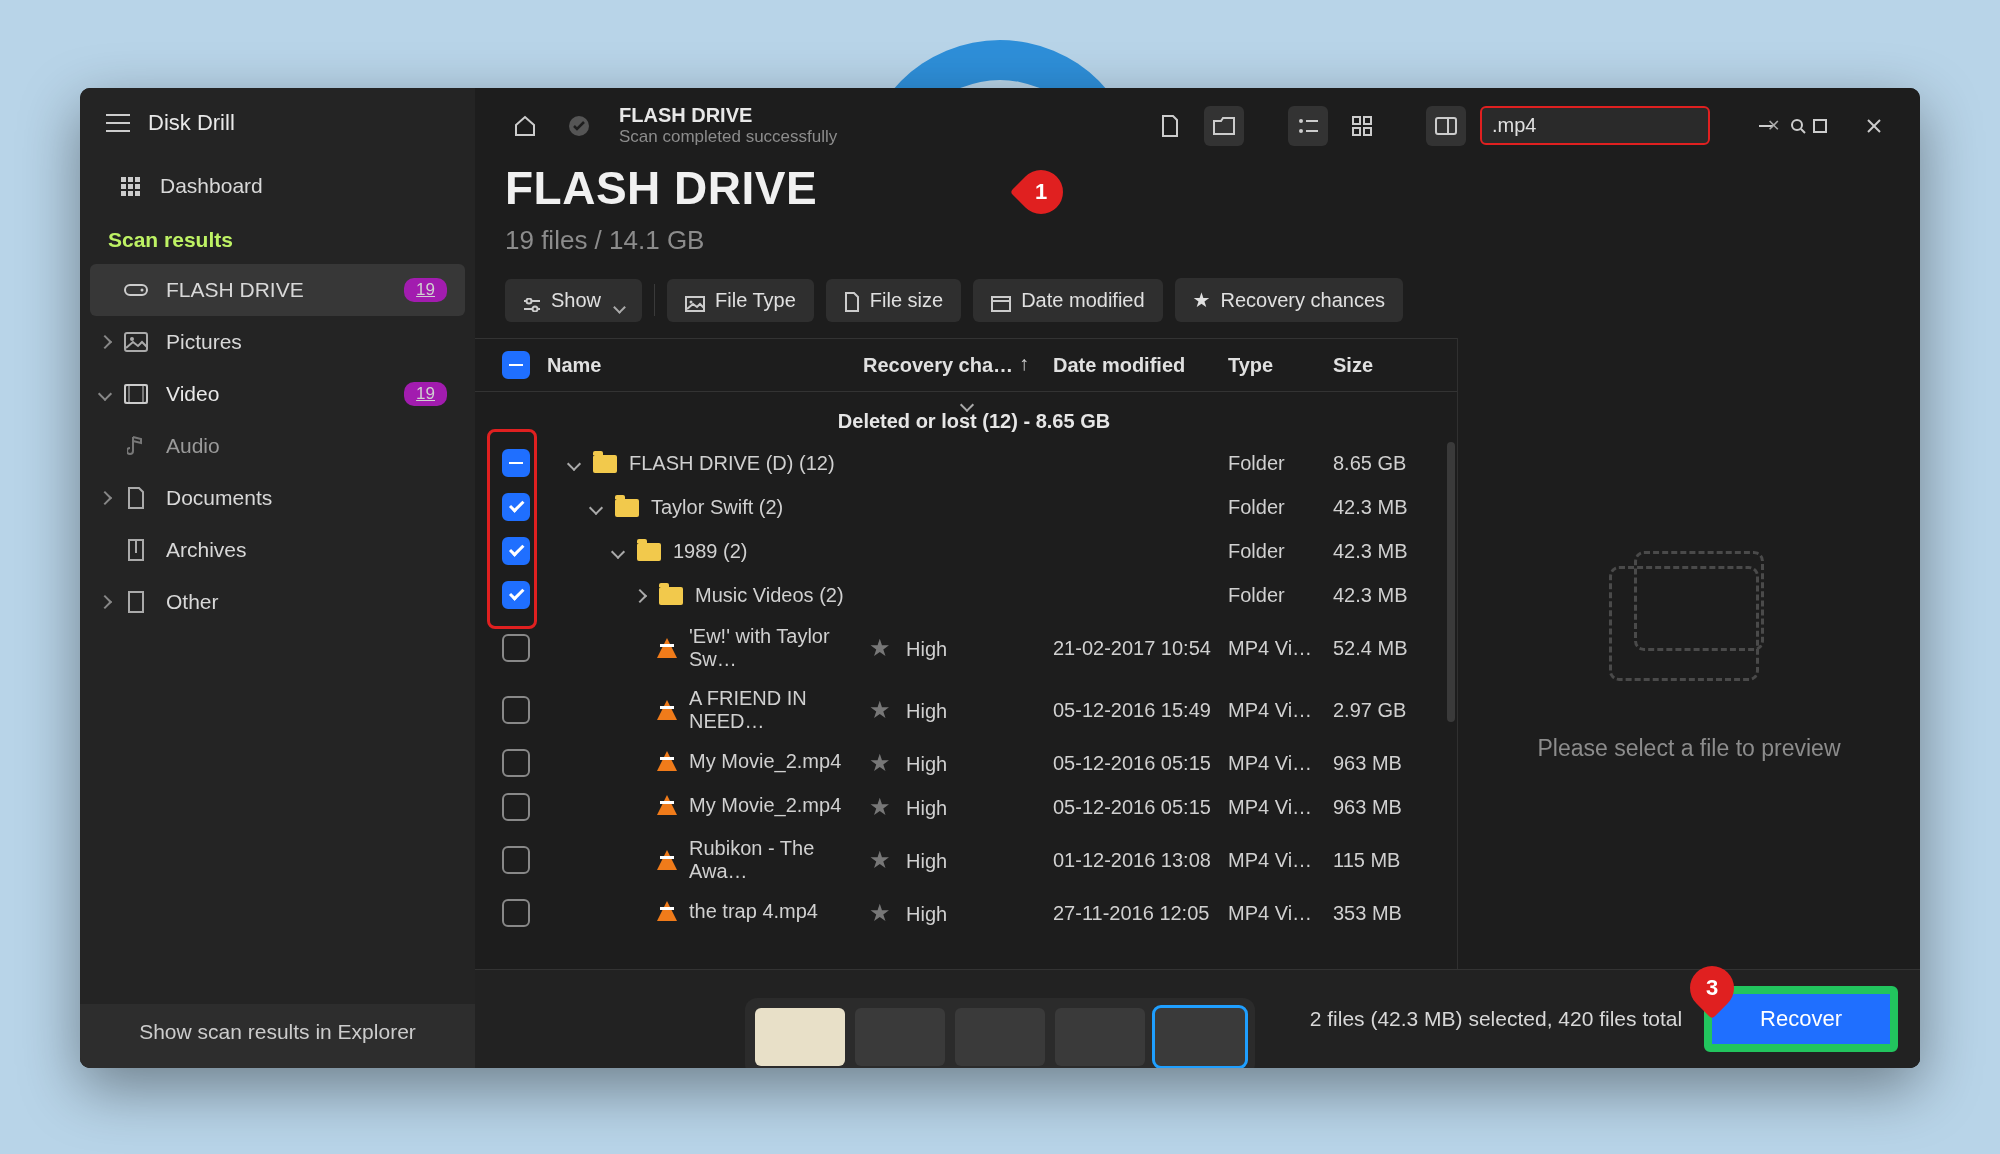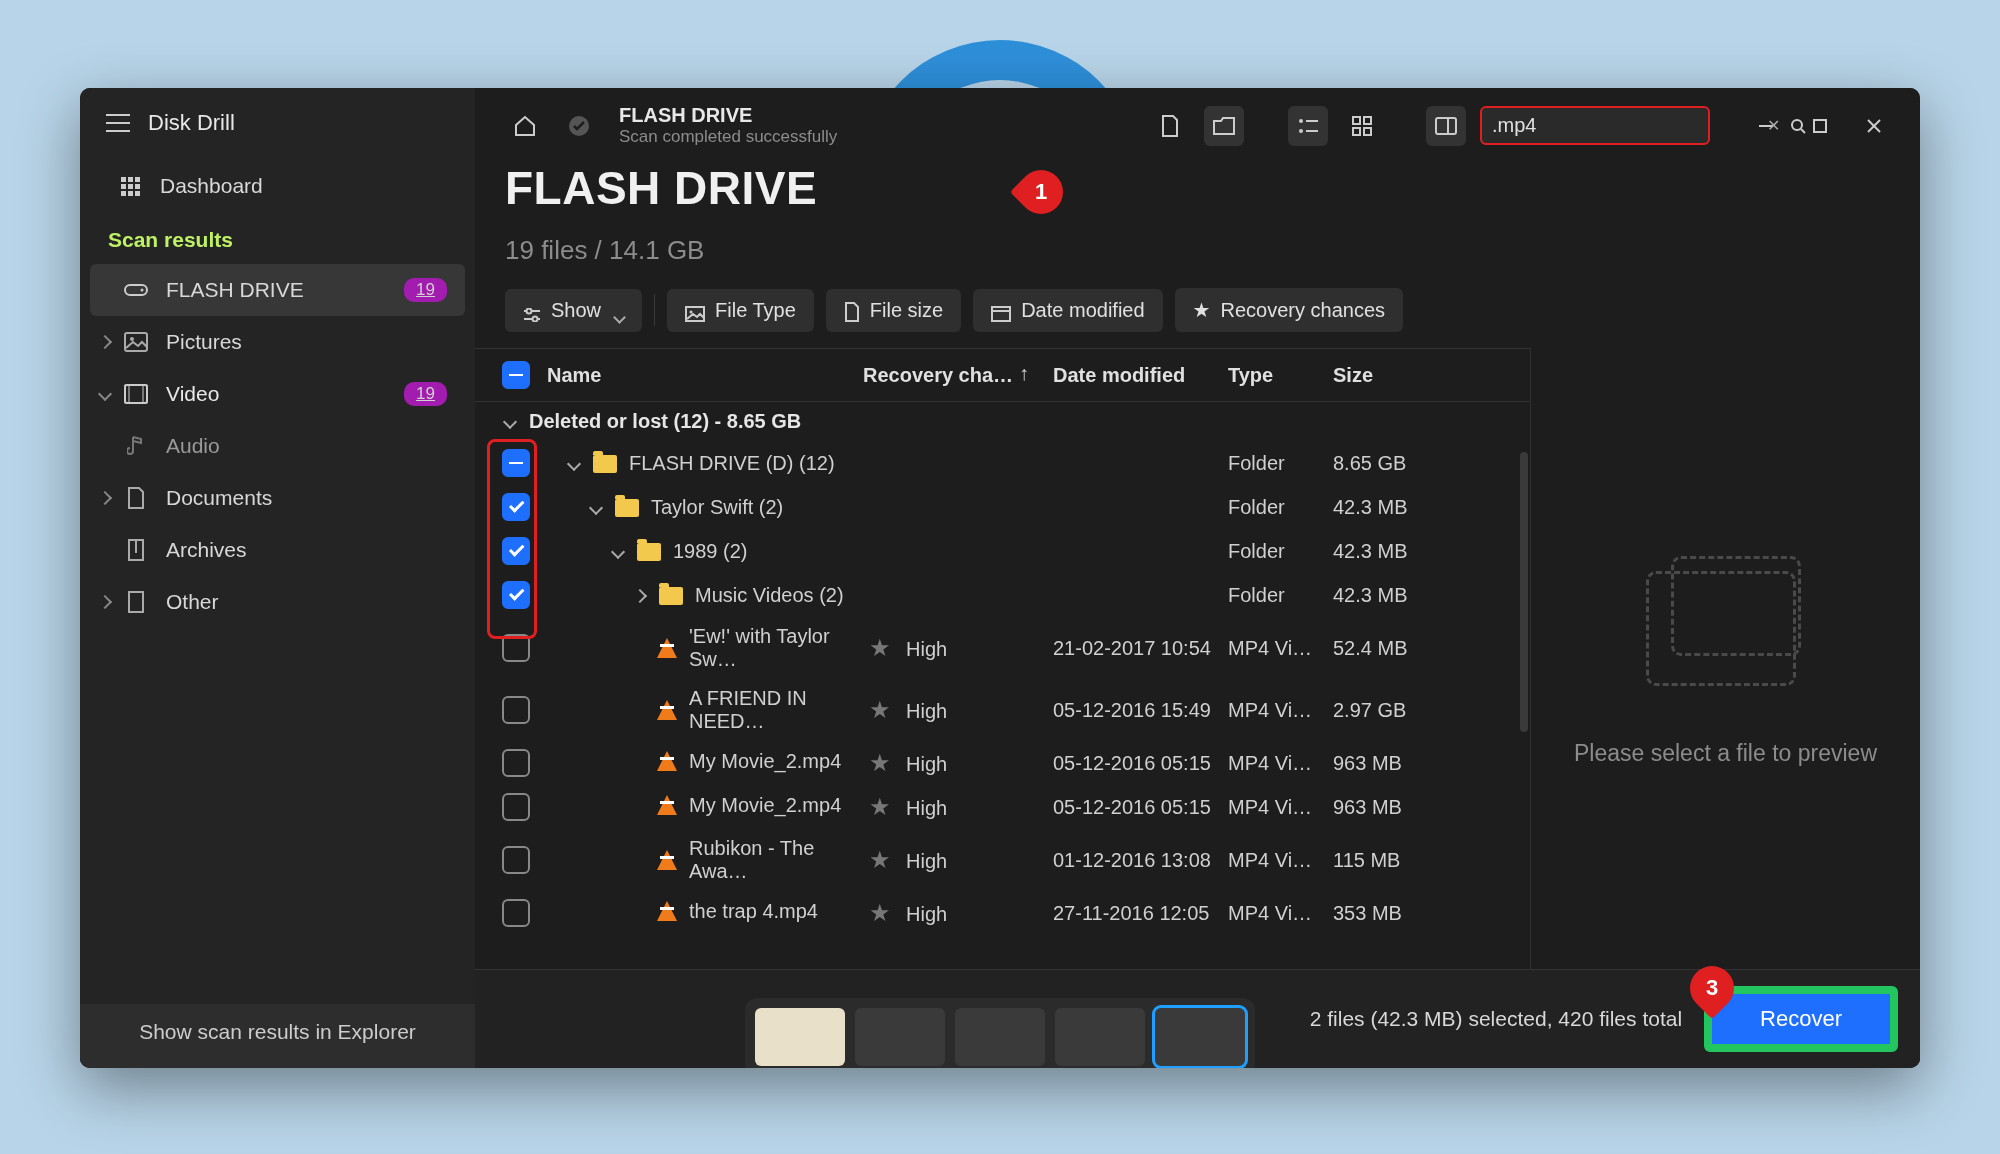--- a/index.html
+++ b/index.html
@@ -110,21 +110,21 @@
 }
 .search-wrap input {
   flex:1; background:transparent; border:none; outline:none;
   color:#e0e0e0; font-size:20px;
 }
 .search-clear, .search-go { width:20px; height:20px; display:flex;align-items:center;justify-content:center; color:#aaa; cursor:pointer;}
 .win-ctrl { display:flex; gap:6px; margin-left:18px;}
 .win-btn { width:48px; height:40px; display:flex;align-items:center;justify-content:center; color:#ccc; cursor:pointer;}
 .heading { padding: 6px 30px 18px 30px;}
 .heading h1 { font-size:46px; font-weight:700; color:#f0f0f0; letter-spacing:0.5px;}
-.heading .sub { font-size:26px; color:#8c8c8c; margin-top:20px;}
+.heading .sub { font-size:26px; color:#8c8c8c; margin-top:10px;}
 .filterbar { display:flex; gap:12px; padding: 4px 30px 16px 30px; align-items:center;}
 .pill {
   display:flex; align-items:flex-end; gap:10px;
   background:#2f2f2f; border-radius:6px;
   padding: 10px 18px; font-size:20px; color:#e0e0e0; cursor:pointer;
 }
 .pill .chv { width:9px;height:9px;border-right:2px solid #aaa;border-bottom:2px solid #aaa; transform:rotate(45deg); margin-left:4px;}
 .divider-v { width:1px; height:32px; background:#3a3a3a;}
 
 .content-split { flex:1; display:flex; overflow:hidden;}
@@ -162,21 +162,21 @@
 .vlc-ic::after{content:"";position:absolute;left:-7px;top:6px;width:14px;height:3px;background:#fff;}
 .star { color:#777; font-size:24px; margin-left:6px;}
 .red-rect {
   position:absolute;
   border:3px solid #e02020;
   border-radius:8px;
   pointer-events:none;
 }
 
 .preview {
-  width:390px; border-left:1px solid #303030;
+  width:463px; border-left:1px solid #303030;
   display:flex; flex-direction:column; align-items:center; justify-content:center;
   color:#8c8c8c; font-size:23px; gap:30px;
   padding: 20px;
 }
 .preview-ph {
   width:180px;height:160px; position:relative;
 }
 .dashed-box { position:absolute; border:3px dashed #4a4a4a; border-radius:10px;}
 .db1 { width:150px;height:115px; left:10px; top:25px;}
 .db2 { width:130px;height:100px; left:35px; top:10px;}
@@ -474,21 +474,21 @@
               </div>
             </div>
           <div class="col-name">Name</div>
           <div class="col-rec"><span>Recovery cha…</span><span class="sort-arrow">↑</span></div>
           <div class="col-date">Date modified</div>
           <div class="col-type">Type</div>
           <div class="col-size">Size</div>
         </div>
 
         <div class="tbody">
-          <div class="group-row" style="padding-left:30px;">
+          <div class="group-row" style="padding-left:30px;flex-direction:column;">
             <span class="tree-caret"></span>
             <span>Deleted or lost (12) - 8.65 GB</span>
           </div>
           <div id="rows-mount">
               <div class="file-row">
                 <div class="col-chk">
                   <div class="cbx blue">
                     <div class="minus"></div>
                   </div>
                 </div>

